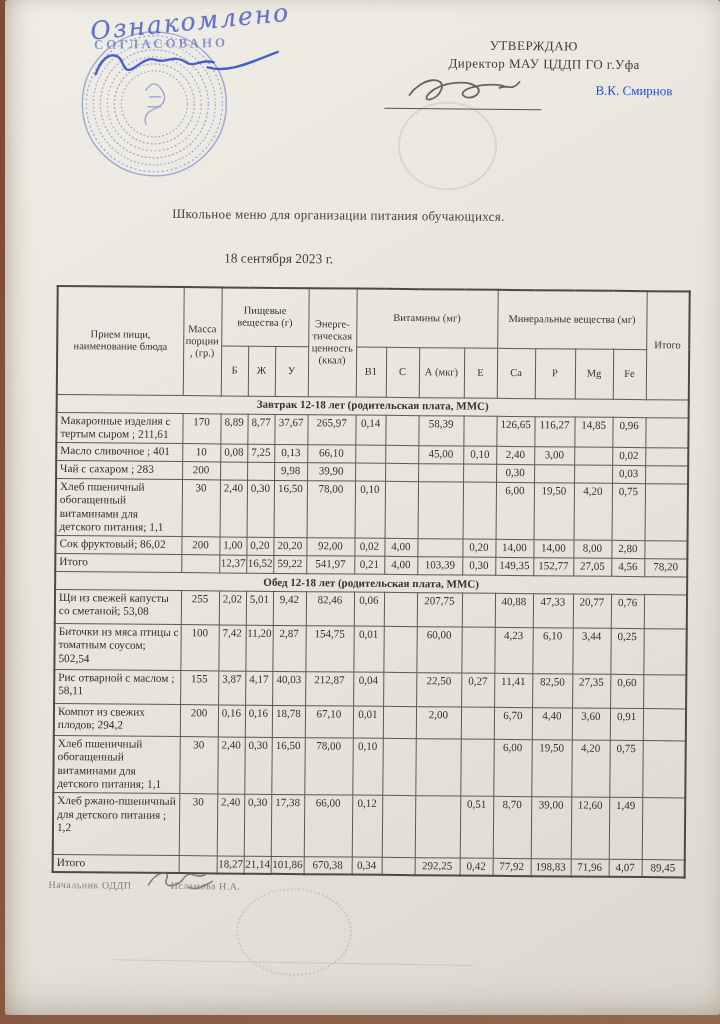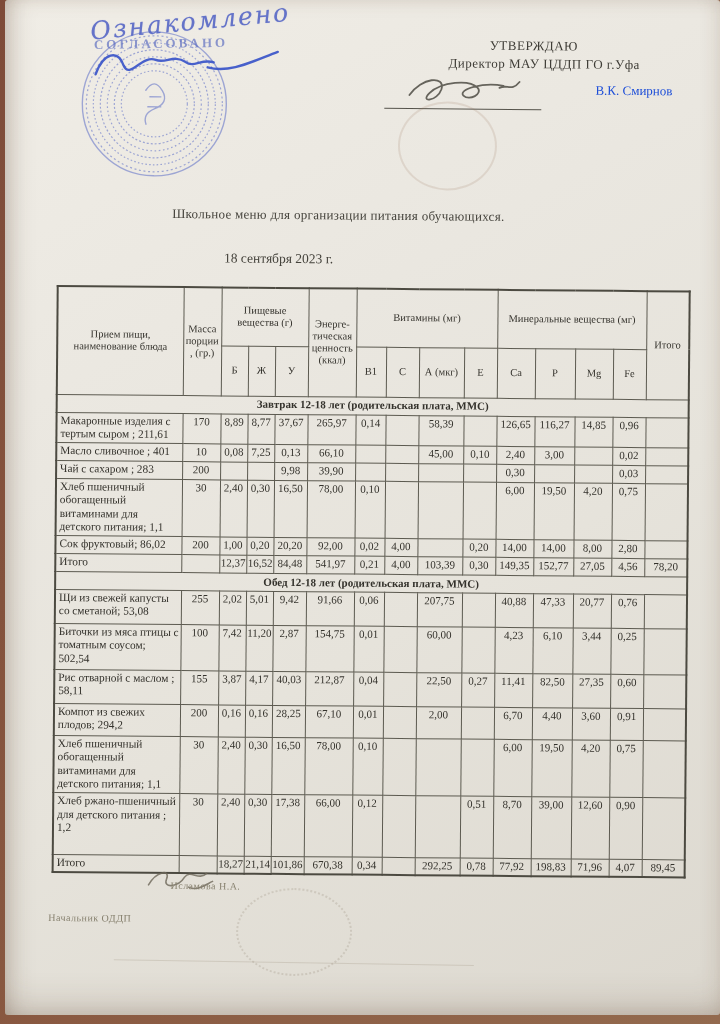--- a/index.html
+++ b/index.html
@@ -246,42 +246,42 @@
           <td>14,00</td>
           <td>8,00</td>
           <td>2,80</td>
           <td></td>
         </tr>
         <tr style="height: 18px;">
           <td class="name-cell total-label">Итого</td>
           <td></td>
           <td>12,37</td>
           <td>16,52</td>
-          <td>84,48</td>
+          <td>59,22</td>
           <td>541,97</td>
           <td>0,21</td>
           <td>4,00</td>
           <td>103,39</td>
           <td>0,30</td>
           <td>149,35</td>
           <td>152,77</td>
           <td>27,05</td>
           <td>4,56</td>
           <td>78,20</td>
         </tr>
         <tr style="height: 18px;">
           <td colspan="15" class="section-title">Обед 12-18 лет (родительская плата, ММС)</td>
         </tr>
         <tr style="height: 34px;">
           <td class="name-cell">Щи из свежей капусты со сметаной; 53,08</td>
           <td>255</td>
           <td>2,02</td>
           <td>5,01</td>
           <td>9,42</td>
-          <td>91,66</td>
+          <td>82,46</td>
           <td>0,06</td>
           <td></td>
           <td>207,75</td>
           <td></td>
           <td>40,88</td>
           <td>47,33</td>
           <td>20,77</td>
           <td>0,76</td>
           <td></td>
         </tr>
@@ -317,21 +317,21 @@
           <td>82,50</td>
           <td>27,35</td>
           <td>0,60</td>
           <td></td>
         </tr>
         <tr style="height: 32px;">
           <td class="name-cell">Компот из свежих плодов; 294,2</td>
           <td>200</td>
           <td>0,16</td>
           <td>0,16</td>
-          <td>28,25</td>
+          <td>18,78</td>
           <td>67,10</td>
           <td>0,01</td>
           <td></td>
           <td>2,00</td>
           <td></td>
           <td>6,70</td>
           <td>4,40</td>
           <td>3,60</td>
           <td>0,91</td>
           <td></td>
@@ -360,44 +360,44 @@
           <td>0,30</td>
           <td>17,38</td>
           <td>66,00</td>
           <td>0,12</td>
           <td></td>
           <td></td>
           <td>0,51</td>
           <td>8,70</td>
           <td>39,00</td>
           <td>12,60</td>
-          <td>0,90</td>
+          <td>1,49</td>
           <td></td>
         </tr>
         <tr style="height: 18px;">
           <td class="name-cell total-label">Итого</td>
           <td></td>
           <td>18,27</td>
           <td>21,14</td>
           <td>101,86</td>
           <td>670,38</td>
           <td>0,34</td>
           <td></td>
           <td>292,25</td>
-          <td>0,78</td>
+          <td>0,42</td>
           <td>77,92</td>
           <td>198,83</td>
           <td>71,96</td>
           <td>4,07</td>
           <td>89,45</td>
         </tr>
       </tbody>
   </table>
 
-  <div class="footer-text" style="left:54px;top:914px;">Начальник ОДДП</div>
+  <div class="footer-text" style="left:54px;top:881px;">Начальник ОДДП</div>
   <svg class="sig-gray" width="72" height="30" viewBox="0 0 72 30">
     <g fill="none" stroke="#6e685a" stroke-width="1.6" stroke-linecap="round">
       <path d="M4,20 C12,6 26,4 22,14 C18,24 34,22 40,12 C46,4 54,16 62,8"></path>
       <path d="M44,22 C52,26 60,20 68,16"></path>
     </g>
   </svg>
   <div class="footer-text" style="left:176px;top:881px;">Исламова Н.А.</div>
   <div class="ghost-stamp-bottom"></div>
   <div class="crease"></div>
 

